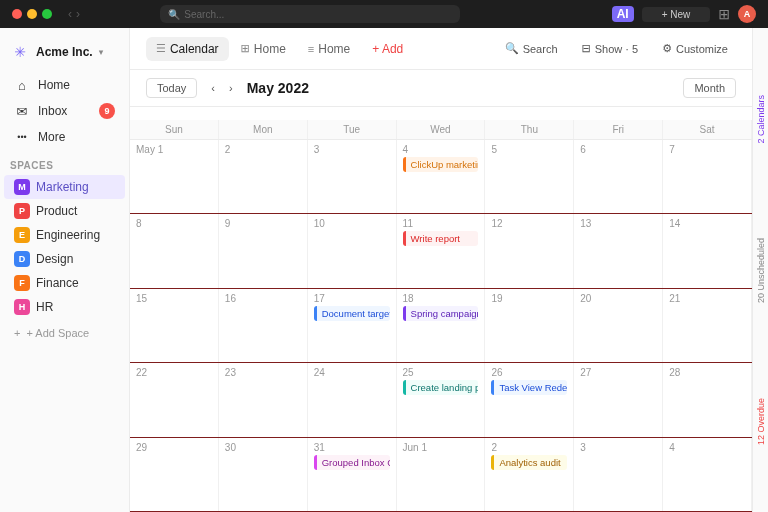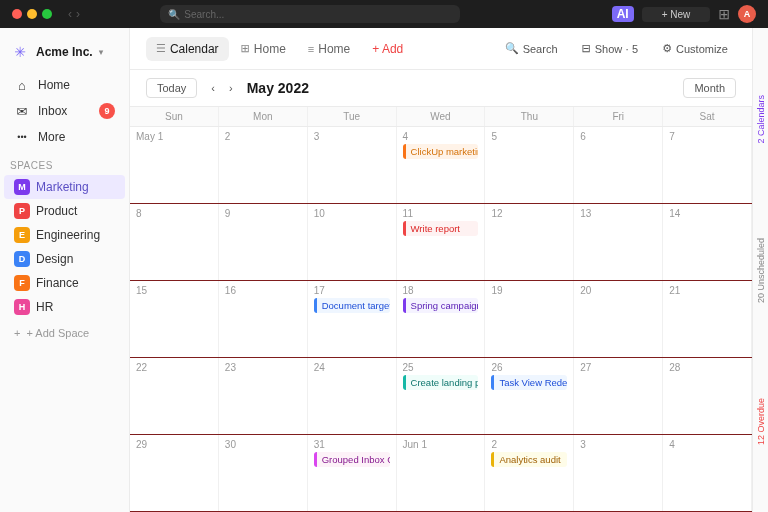--- a/index.html
+++ b/index.html
@@ -29,21 +29,21 @@
     .sidebar { width: 130px; background: #fafafa; border-right: 1px solid #ebebeb; display: flex; flex-direction: column; padding: 8px 0; flex-shrink: 0; }
     .sidebar-header { padding: 6px 10px; display: flex; align-items: center; gap: 6px; cursor: pointer; }
     .sidebar-logo { width: 20px; height: 20px; display: flex; align-items: center; justify-content: center; }
     .logo-icon { color: #7c6af7; font-size: 14px; }
     .sidebar-company { font-size: 12px; font-weight: 600; color: #1a1a1a; }
     .sidebar-caret { color: #888; font-size: 9px; }
     .sidebar-nav { margin-top: 4px; }
     .sidebar-item { display: flex; align-items: center; padding: 5px 10px; cursor: pointer; gap: 8px; position: relative; font-size: 12px; color: #333; border-radius: 4px; margin: 0 4px; }
     .sidebar-item-icon { width: 16px; height: 16px; display: flex; align-items: center; justify-content: center; font-size: 13px; }
     .badge { background: #f85149; color: #fff; font-size: 9px; width: 16px; height: 16px; border-radius: 50%; display: flex; align-items: center; justify-content: center; margin-left: auto; font-weight: 600; }
-    .sidebar-section { padding: 10px 10px 4px; font-size: 10px; font-weight: 400; color: #999; text-transform: uppercase; letter-spacing: 0.5px; }
+    .sidebar-section { padding: 10px 10px 4px; font-size: 10px; font-weight: 700; color: #999; text-transform: uppercase; letter-spacing: 0.5px; }
     .space-item { display: flex; align-items: center; padding: 4px 10px; cursor: pointer; gap: 6px; font-size: 12px; color: #333; border-radius: 4px; margin: 0 4px; }
     .space-item.active { background: #ede9ff; color: #5b4fc4; }
     .space-icon { width: 16px; height: 16px; border-radius: 4px; display: flex; align-items: center; justify-content: center; color: #fff; font-size: 9px; font-weight: 700; flex-shrink: 0; }
     .add-space { display: flex; align-items: center; padding: 4px 10px; gap: 6px; font-size: 11px; color: #999; cursor: pointer; margin: 4px; }
 
     
     .main-content { flex: 1; display: flex; flex-direction: column; overflow: hidden; position: relative; }
 
     
     .topbar { height: 42px; border-bottom: 1px solid #ebebeb; display: flex; align-items: center; padding: 0 16px; gap: 4px; }
@@ -55,21 +55,21 @@
     .topbar-right { margin-left: auto; display: flex; align-items: center; gap: 8px; }
     .topbar-btn { display: flex; align-items: center; gap: 4px; padding: 4px 8px; font-size: 11px; color: #555; cursor: pointer; border-radius: 4px; }
     .calendar-nav { display: flex; align-items: center; padding: 8px 16px; gap: 8px; border-bottom: 1px solid #ebebeb; }
     .today-btn { padding: 3px 10px; font-size: 11px; border: 1px solid #ddd; border-radius: 4px; cursor: pointer; color: #555; background: #fff; }
     .nav-arrows { display: flex; gap: 2px; }
     .nav-arrow { padding: 3px 6px; font-size: 11px; cursor: pointer; color: #555; border: none; background: none; border-radius: 3px; }
     .cal-title { font-size: 14px; font-weight: 600; color: #1a1a1a; }
     .month-btn { margin-left: auto; padding: 3px 10px; font-size: 11px; border: 1px solid #ddd; border-radius: 4px; cursor: pointer; color: #555; background: #fff; }
 
     
-    .calendar-grid { flex: 1; display: flex; flex-direction: column; overflow: hidden; }
+    .calendar-grid { flex: 1; display: flex; flex-direction: column; overflow: hidden; margin-top: 13px; }
     .cal-header-row { display: grid; grid-template-columns: repeat(7, 1fr); border-bottom: 1px solid #ebebeb; background: #fafafa; }
     .cal-day-header { padding: 4px 8px; font-size: 10px; color: #999; font-weight: 500; text-align: center; border-right: 1px solid #f0f0f0; }
     .cal-body { flex: 1; display: grid; grid-template-rows: repeat(5, 1fr); overflow: hidden; }
     .cal-week { display: grid; grid-template-columns: repeat(7, 1fr); border-bottom: 1px solid #7f1d1d; }
     .cal-cell { border-right: 1px solid #f0f0f0; padding: 4px 6px; min-height: 0; overflow: hidden; position: relative; }
     .cal-date { font-size: 10px; color: #999; margin-bottom: 2px; }
     .cal-event { font-size: 9.5px; padding: 2px 5px; border-radius: 3px; margin-bottom: 2px; white-space: nowrap; overflow: hidden; text-overflow: ellipsis; cursor: pointer; display: flex; align-items: center; gap: 3px; }
     .event-orange { background: #fff3e8; color: #d4720a; border-left: 3px solid #f97316; }
     .event-red { background: #fef2f2; color: #dc2626; border-left: 3px solid #ef4444; }
     .event-blue { background: #eff6ff; color: #1d4ed8; border-left: 3px solid #3b82f6; }

